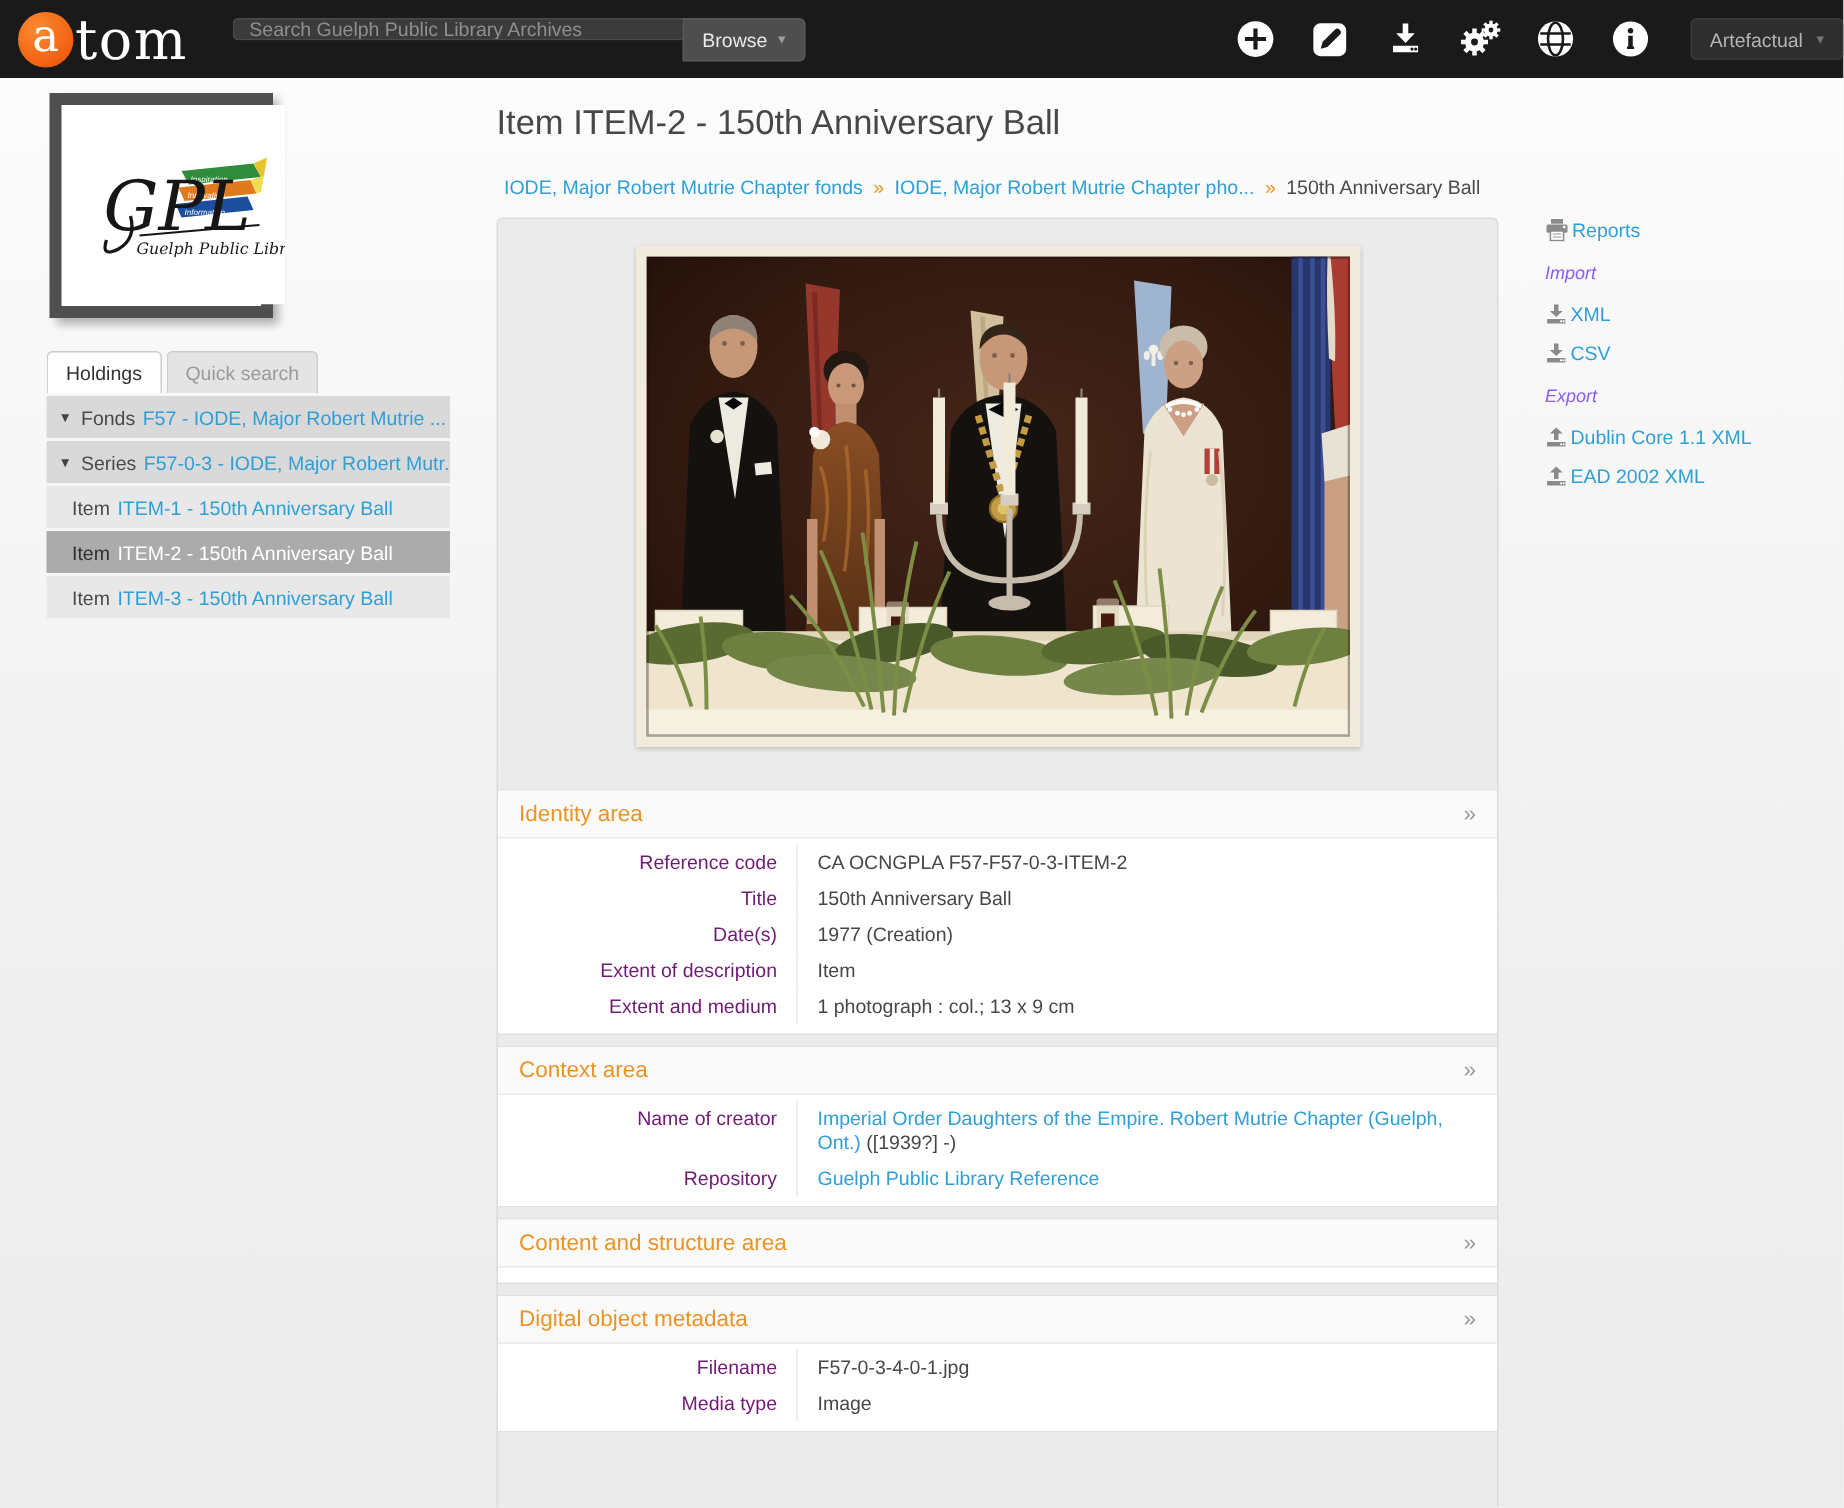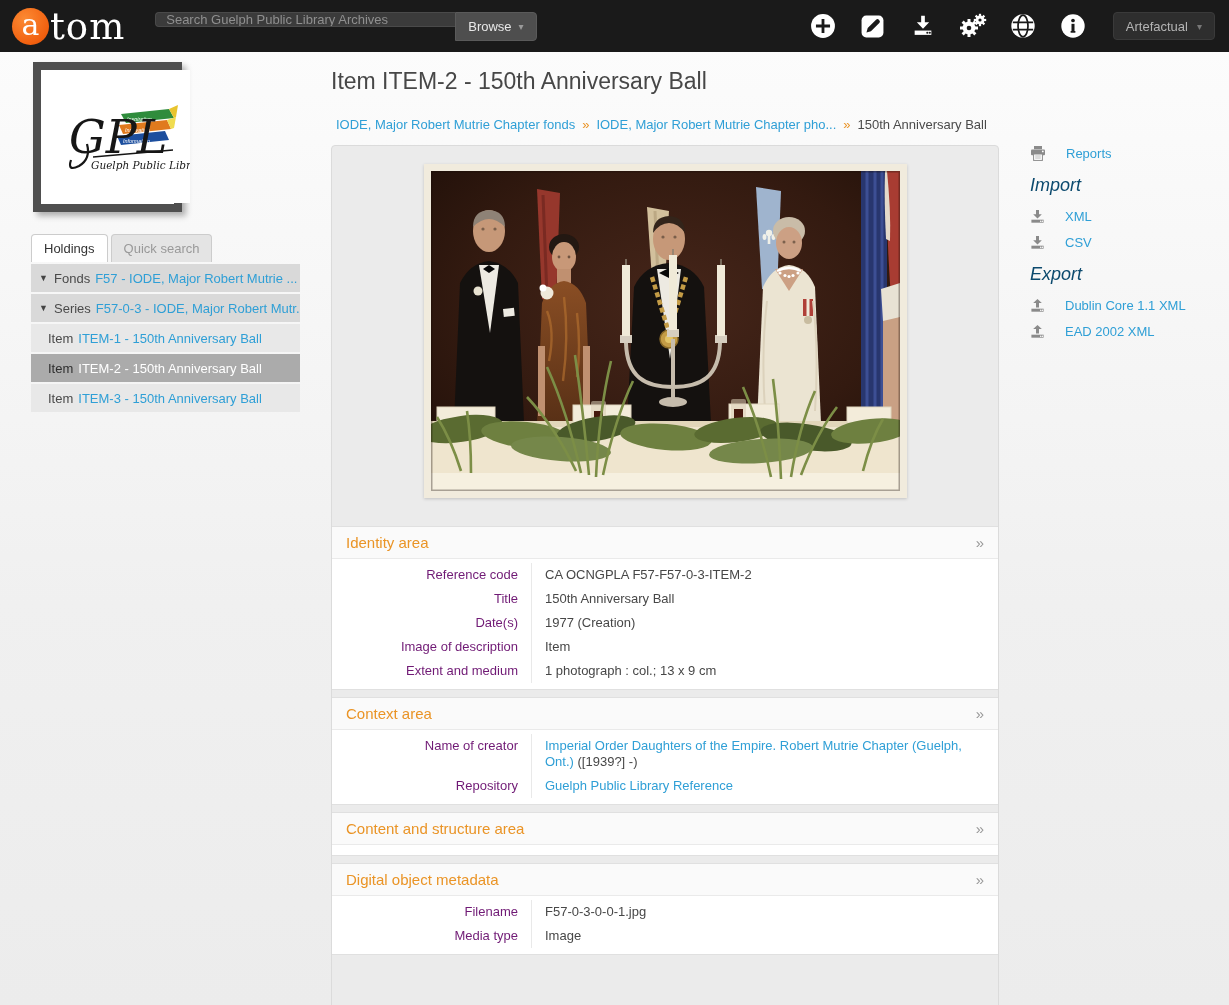--- a/index.html
+++ b/index.html
@@ -35,21 +35,21 @@
   .browse-btn {
     height:29px; background:#4E4E4E; border:1px solid #5A5A5A; border-radius:0 4px 4px 0;
     color:#E8E8E8; font-size:13px; padding:0 12px; display:flex; align-items:center; gap:7px; cursor:pointer;
   }
   .browse-caret { color:#9A9A9A; font-size:10px; }
   .nav-spacer { flex:1; }
   .nav-icons { display:flex; align-items:center; gap:22px; margin-right:26px; }
   .nav-icon-btn { width:28px; height:28px; display:flex; align-items:center; justify-content:center; cursor:pointer; }
   .user-btn {
     height:28px; background:#2E2E2E; border:1px solid #3A3A3A; border-radius:4px;
-    color:#B4B4B4; font-size:13px; padding:0 12px; margin-right:14px;
+    color:#B4B4B4; font-size:13px; padding:0 12px; margin-right:0;
     display:flex; align-items:center; gap:9px; cursor:pointer;
   }
   .user-caret { color:#777; font-size:10px; }
 
   
   .sidebar { position:absolute; left:31px; top:62px; width:269px; }
   .repo-logo-frame {
     width:149px; height:150px; background:#FFF; border:8px solid #4F4F4F;
     margin-left:2px; box-shadow:4px 4px 6px rgba(0,0,0,0.30); cursor:pointer;padding-left:16px;
   }
@@ -99,23 +99,23 @@
   .field-row { display:grid; grid-template-columns:200px 1fr; }
   .field-label {
     text-align:right; color:#701a75; font-size:13px; padding:4px 13px 4px 6px;
     border-right:1px solid #E9E9E9; line-height:16px;
   }
   .field-value { color:#474747; font-size:13px; padding:4px 14px 4px 13px; line-height:16px; }
   .field-value .val-link { color:#2F9FD6; }
 
   
   .context-menu { position:absolute; left:1030px; top:146px; width:195px; font-size:13px; }
-  .cm-row { display:flex; align-items:center; gap:20px; margin-bottom:11px; }
+  .cm-row { display:flex; align-items:center; gap:2px; margin-bottom:11px; }
   .cm-row svg { flex:0 0 auto; }
-  .cm-heading { font-style:italic; color:#0c4a6e; font-size:18px; margin:14px 0 13px 0; }
+  .cm-heading { font-style:italic; color:#8b5cf6; font-size:12px; margin:14px 0 13px 0; }
   .cm-link { color:#2F9FD6; }
 </style>
 </head>
 <body>
 
 <div class="navbar">
   <div class="logo">
     <span class="logo-a">a</span>
     <span class="logo-rest">tom</span>
   </div>
@@ -440,21 +440,21 @@
           </div>
           <div class="field-row">
             <div class="field-label">Title</div>
             <div class="field-value"><span>150th Anniversary Ball</span></div>
           </div>
           <div class="field-row">
             <div class="field-label">Date(s)</div>
             <div class="field-value"><span>1977 (Creation)</span></div>
           </div>
           <div class="field-row">
-            <div class="field-label">Image of description</div>
+            <div class="field-label">Extent of description</div>
             <div class="field-value"><span>Item</span></div>
           </div>
           <div class="field-row">
             <div class="field-label">Extent and medium</div>
             <div class="field-value"><span>1 photograph : col.; 13 x 9 cm</span></div>
           </div>
         </div>
       </div>
 
       <div class="section">
@@ -486,21 +486,21 @@
       </div>
 
       <div class="section">
         <div class="section-header">
           <span class="section-title">Digital object metadata</span>
           <a class="section-more">»</a>
         </div>
         <div class="section-body">
           <div class="field-row">
             <div class="field-label">Filename</div>
-            <div class="field-value"><span>F57-0-3-0-0-1.jpg</span></div>
+            <div class="field-value"><span>F57-0-3-4-0-1.jpg</span></div>
           </div>
           <div class="field-row">
             <div class="field-label">Media type</div>
             <div class="field-value"><span>Image</span></div>
           </div>
 
         </div>
       </div>
     </div>
   </div>

